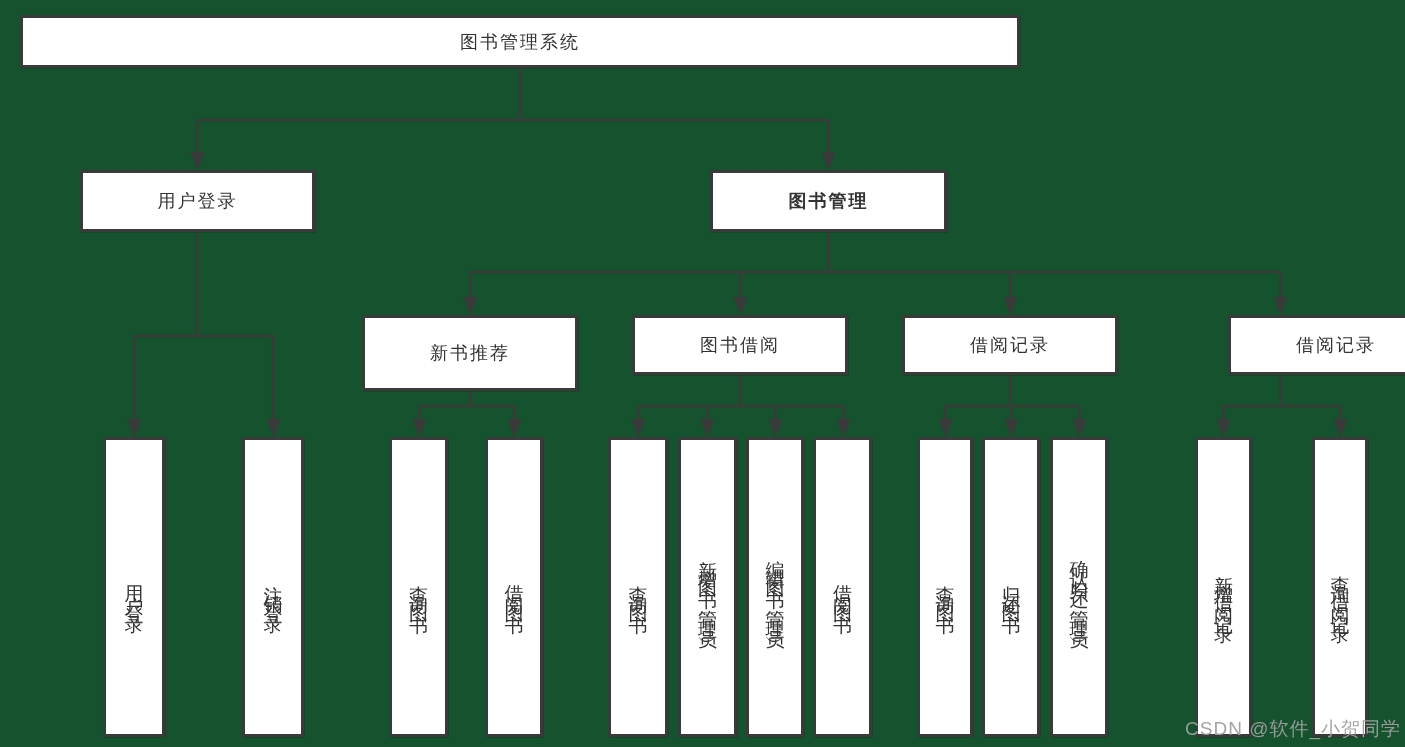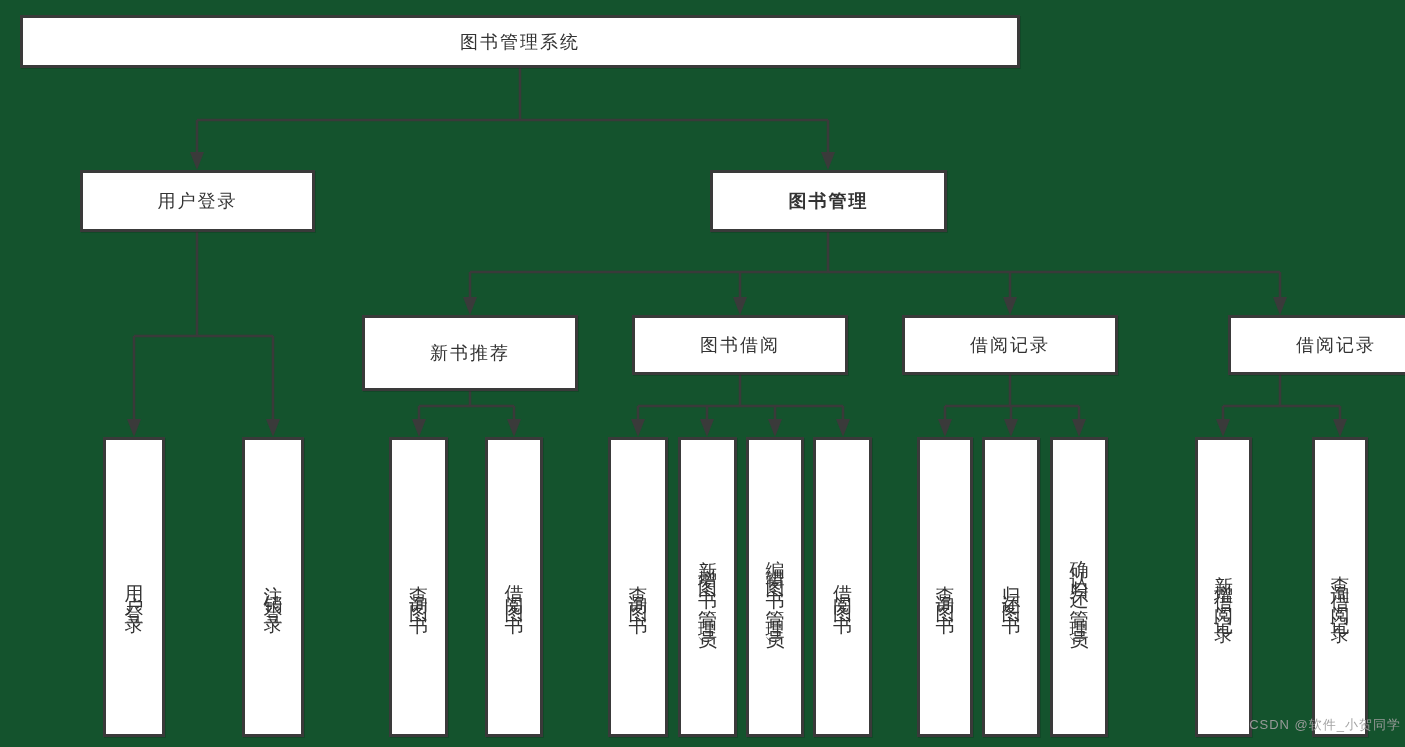--- a/index.html
+++ b/index.html
@@ -46,21 +46,21 @@
   .n-b4{left:813px; top:437px;width:59px;height:300px;}
   .n-c1{left:917px; top:437px;width:56px;height:300px;}
   .n-c2{left:982px; top:437px;width:58px;height:300px;}
   .n-c3{left:1050px;top:437px;width:58px;height:300px;}
   .n-d1{left:1195px;top:437px;width:57px;height:300px;}
   .n-d2{left:1312px;top:437px;width:56px;height:300px;}
   #watermark{
     position:absolute;
     right:4px;top:716px;
     color:rgba(158,158,158,0.95);
-    font-size:13px;
+    font-size:19px;
     letter-spacing:1px;
     z-index:5;
   }
 </style>
 </head>
 <body>
 
 <div id="canvas">
 
   <svg id="connectors" width="1405" height="747" viewBox="0 0 1405 747" stroke="#3a3a3a" stroke-width="2.5" fill="none">

